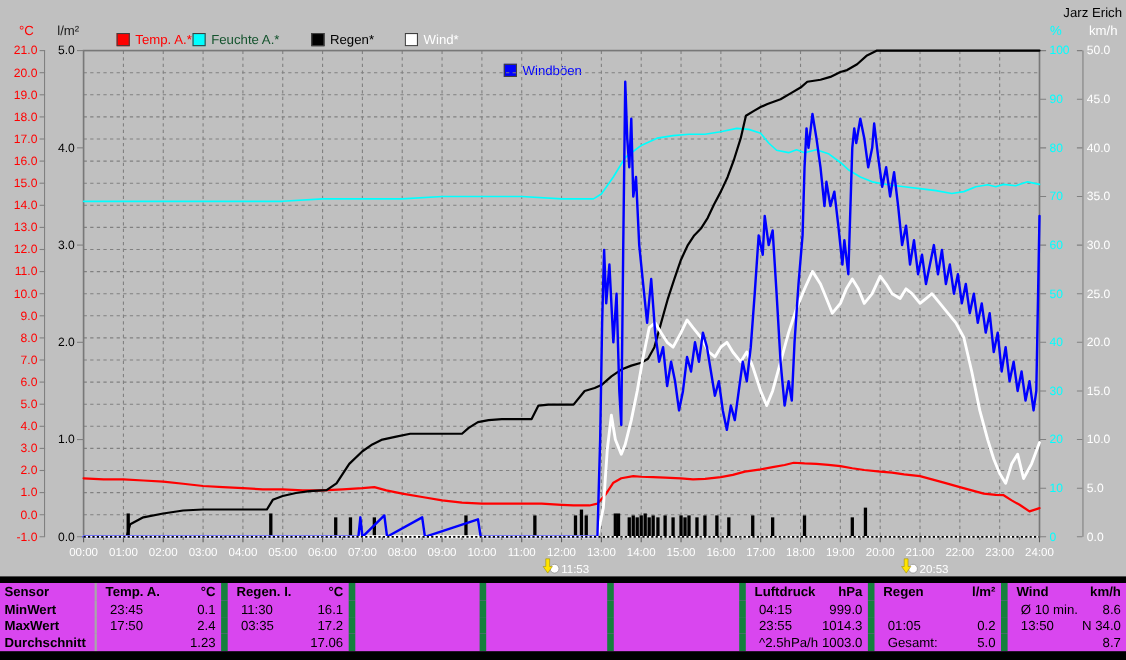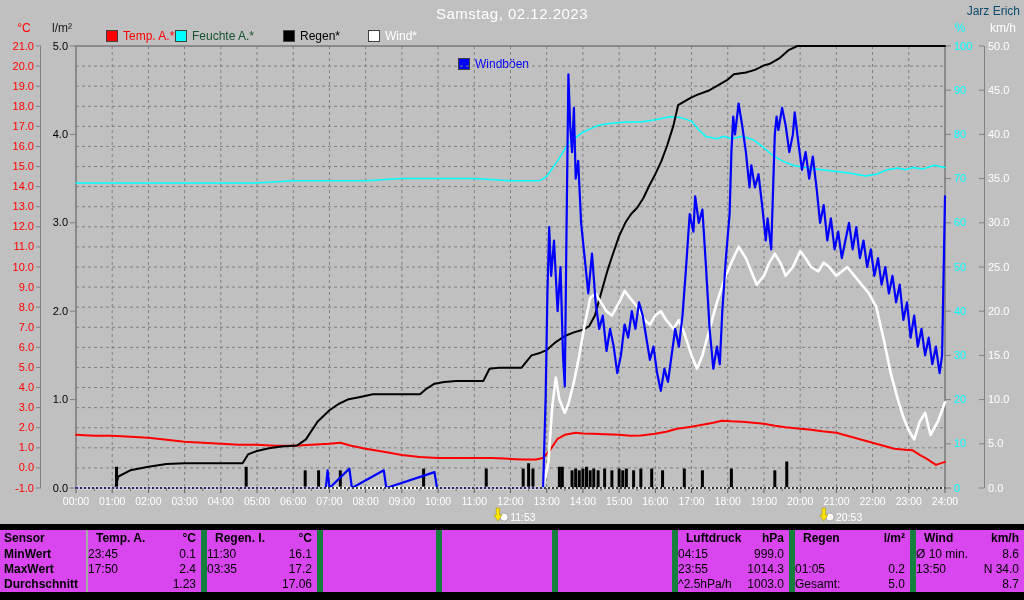--- a/index.html
+++ b/index.html
@@ -1,43 +1,42 @@
 <!DOCTYPE html>
 <html><head>
 <meta charset="utf-8">
 <style>
   html,body{margin:0;padding:0;background:#c0c0c0;}
   .screen{position:relative;width:1024px;height:600px;background:#c0c0c0;overflow:hidden;
           font-family:"Liberation Sans","DejaVu Sans",sans-serif;}
   .chart-title{position:absolute;top:5px;left:0;right:0;text-align:center;color:#ffffff;
                font-size:15px;letter-spacing:0.5px;}
-  .watermark{position:absolute;top:4px;right:4px;color:#0c4a6e;font-size:12px;}
+  .watermark{position:absolute;top:4px;right:4px;color:#000000;font-size:12px;}
   .legend{position:absolute;top:29px;left:0;width:1024px;height:15px;}
   .legend-item{position:absolute;top:0;display:flex;align-items:center;font-size:12px;}
   .legend-swatch{display:inline-block;width:10px;height:10px;margin-right:5px;
                  border:1px solid #404040;}
   .strip{position:absolute;left:0;width:1024px;background:#000000;}
   .sensor-table{position:absolute;top:530px;left:0;width:1024px;height:80px;background:#d946ef;
                 display:grid;font-size:12px;color:#000;}
   .tcell{display:flex;justify-content:space-between;align-items:center;overflow:hidden;
          border-right:6px solid #15803d;padding:0 5px 0 0;white-space:nowrap;}
   .tcell.last{border-right:none;}
-  .tcell .lft{}
+  .tcell .lft{padding-left:12px;}
   .tcell .rgt{text-align:right;}
   .tcell.hdr{font-weight:bold;}
   .tcell.hdr .lft{padding-left:8px;}
   .rowlabel{font-weight:bold;padding-left:4px;display:flex;align-items:center;
             border-right:2px solid #a8a8a8;}
   svg text{font-family:"Liberation Sans","DejaVu Sans",sans-serif;}
 </style>
 </head>
 <body>
 
 <div class="screen">
-  <div class="chart-title">Samstag, 02.12.2023</div>
   <div class="watermark">Jarz Erich</div>
   <div class="legend" id="legend">
       <span class="legend-item" style="left: 85px; padding-left: 21px;">
         <span class="legend-swatch" style="background: rgb(255, 0, 0);"></span>
         <span style="color: rgb(255, 0, 0);">Temp. A.*</span>
       </span>
       <span class="legend-item" style="left: 175px;">
         <span class="legend-swatch" style="background: rgb(0, 255, 255);"></span>
         <span style="color: #14532d;">Feuchte A.*</span>
       </span>

